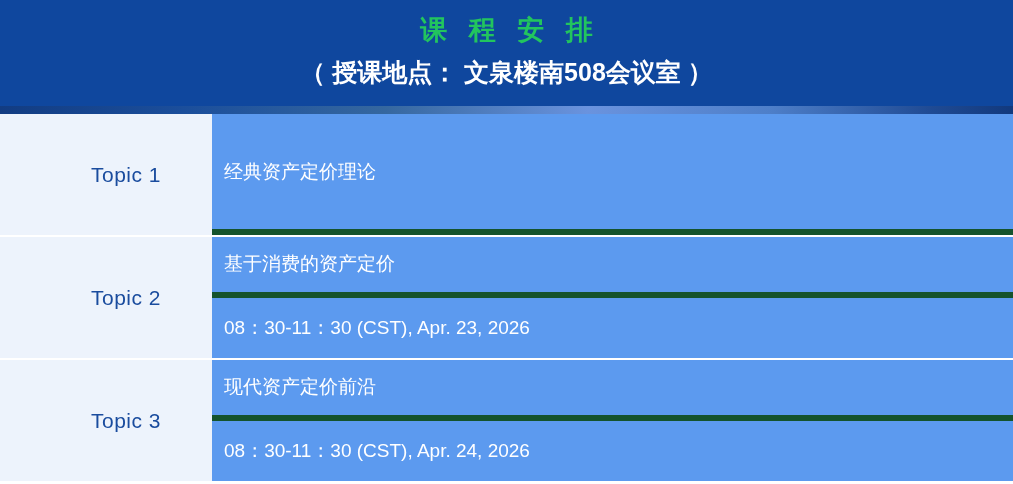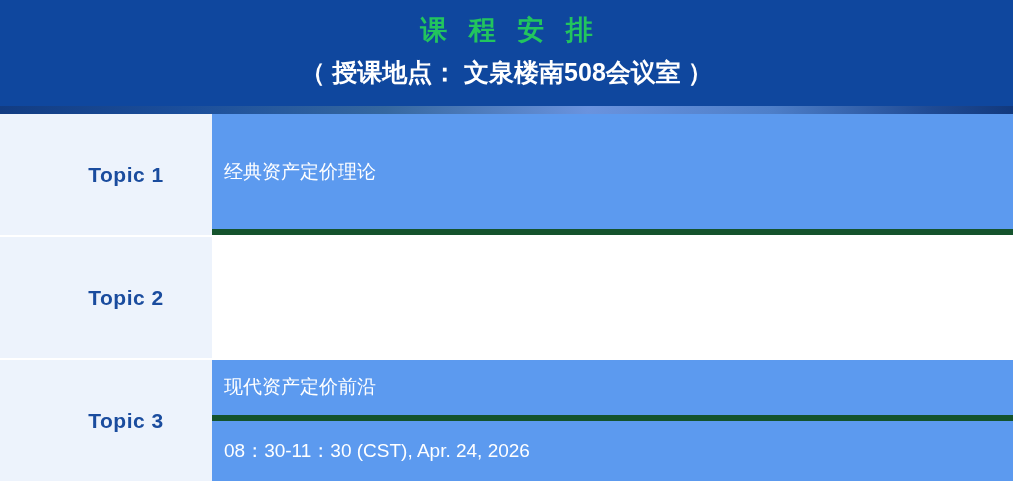--- a/index.html
+++ b/index.html
@@ -97,21 +97,21 @@
     background: #EDF3FC;
     display: flex;
     align-items: center;
     justify-content: center;
     box-sizing: border-box;
   }
 
   .topic-label {
     color: #1A4C9E;
     font-size: 21px;
-    font-weight: bold;
+    font-weight: normal;
     letter-spacing: 0.5px;
     white-space: nowrap;
     margin-left: 40px;
   }
 
   .topic-detail-cell {
     flex: 1 1 auto;
     background: #5C9AEF;
     display: flex;
     flex-direction: column;
@@ -158,20 +158,24 @@
       </div>
       <div class="topic-detail-cell">
         <div class="detail-title-line">经典资产定价理论</div>
       </div>
     </div>
 
     <div class="topic-row">
       <div class="topic-label-cell">
         <span class="topic-label">Topic 2</span>
       </div>
+      <div class="topic-detail-cell">
+        <div class="detail-title-line">基于消费的资产定价</div>
+        <div class="detail-time-line">08：30-11：30 (CST), Apr. 23, 2026</div>
+      </div>
     </div>
 
     <div class="topic-row">
       <div class="topic-label-cell">
         <span class="topic-label">Topic 3</span>
       </div>
       <div class="topic-detail-cell">
         <div class="detail-title-line">现代资产定价前沿</div>
         <div class="detail-time-line">08：30-11：30 (CST), Apr. 24, 2026</div>
       </div>

